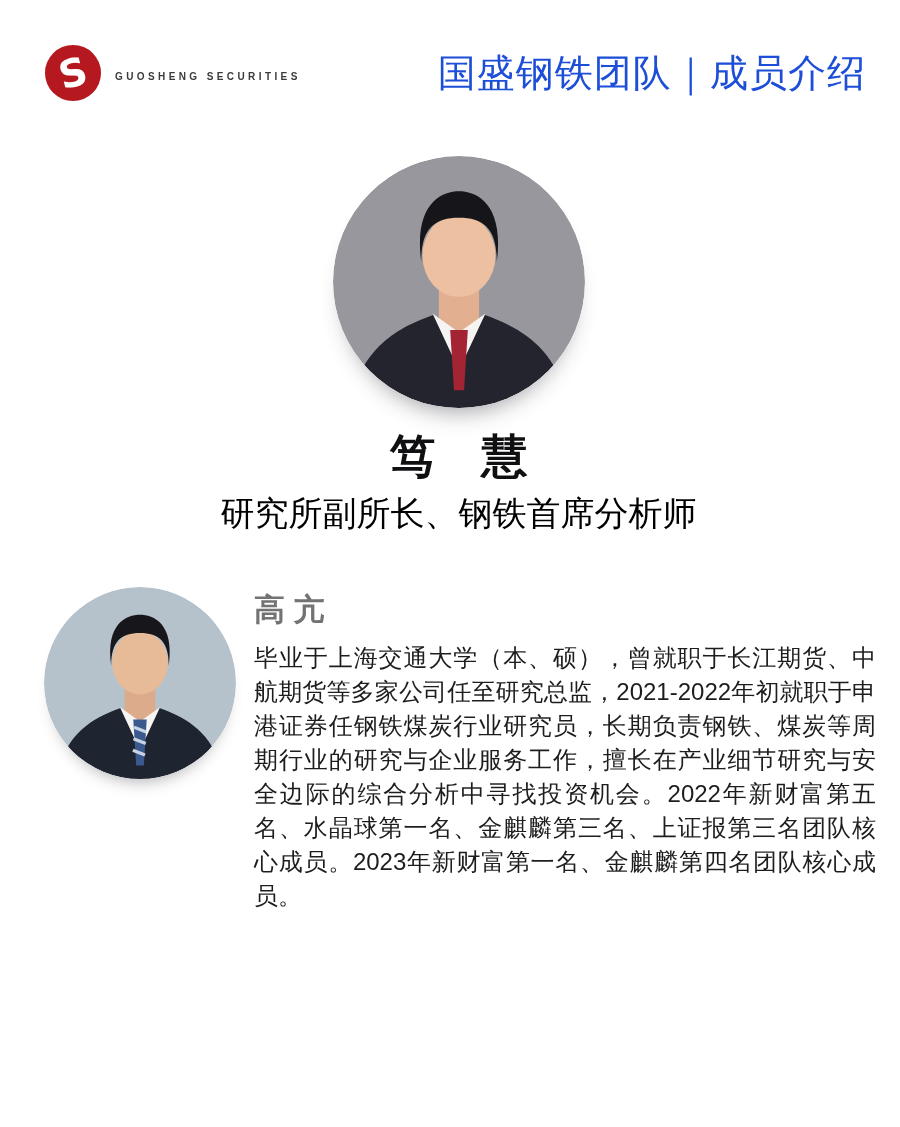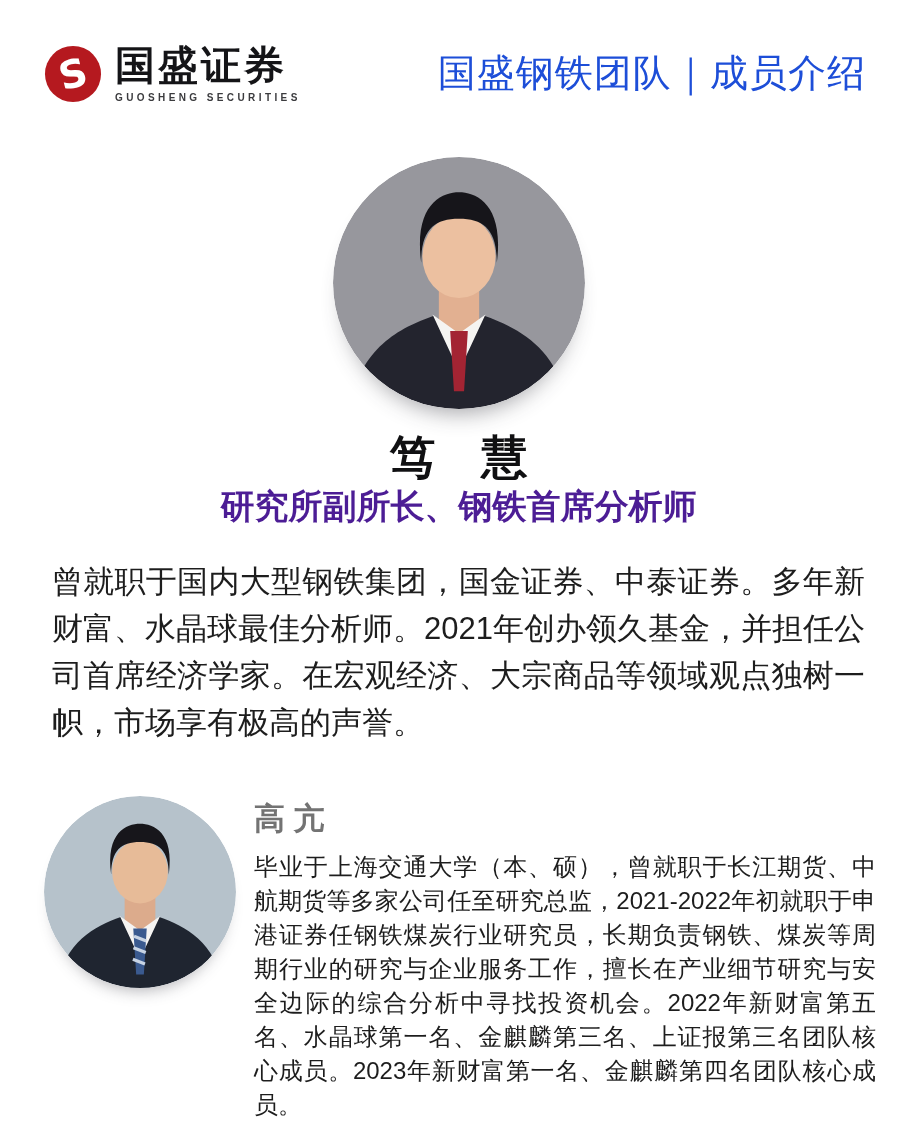--- a/index.html
+++ b/index.html
@@ -38,21 +38,21 @@
     width: 252px; height: 252px; border-radius: 50%;
     margin: 0 auto; overflow: hidden;
     box-shadow: 0 16px 22px -12px rgba(55,55,65,.45);
   }
   .portrait { display: block; width: 100%; height: 100%; }
   .name-lg {
     margin-top: 22px; font-size: 46px; font-weight: 700; color: #101012;
     line-height: 1.15;
   }
   .title-lg {
-    margin-top: 0; font-size: 34px; font-weight: 700; color: #4c1d95;
+    margin-top: 8px; font-size: 34px; font-weight: 400; color: #000000;
   }
   .bio-lg {
     margin: 28px 35px 0 35px;
     font-size: 31px; line-height: 47px; color: #1d1d1d;
     text-align: justify;
   }
 
   
   .member-secondary {
     display: flex; align-items: flex-start;
@@ -75,21 +75,20 @@
 
 <div class="page">
 
   <div class="header">
     <div class="logo">
       <svg class="logo-icon" viewBox="0 0 60 60">
         <circle cx="30" cy="30" r="29" style="fill: var(--brand, #b5191f);"></circle>
         <text x="30" y="44" text-anchor="middle" font-size="40" font-weight="bold" fill="#ffffff" font-family="DejaVu Sans, sans-serif" transform="rotate(-14 30 30)">S</text>
       </svg>
       <div class="logo-text">
-        <span class="brand-cn">国盛证券</span>
         <span class="brand-en">GUOSHENG SECURITIES</span>
       </div>
     </div>
     <div class="header-title">国盛钢铁团队｜成员介绍</div>
   </div>
 
   <div class="member-primary">
     <div class="photo-circle-lg">
       <svg class="portrait" viewBox="0 0 100 100">
         <defs>
@@ -103,21 +102,20 @@
           <path d="M6,102 C10,76 26,68 40,63 L50,72 L60,63 C74,68 90,76 94,102 Z" fill="#23242e"></path>
           <path d="M39.5,62.5 L50,85 L60.5,62.5 L50,70 Z" fill="#f5f4f2"></path>
           <path d="M46.5,69 L53.5,69 L52,93 L48,93 Z" fill="#a32433"></path>
           <ellipse cx="50" cy="39.5" rx="14.5" ry="16.5" fill="#ecc0a0"></ellipse>
           <path d="M35,42 C32,19 43,14 50,14 C57,14 68,19 65,42 C65,29 60,24.5 50,24.5 C40,24.5 35,29 35,42 Z" fill="#16151a"></path>
         </g>
       </svg>
     </div>
     <div class="name-lg">笃　慧</div>
     <div class="title-lg">研究所副所长、钢铁首席分析师</div>
-    <div class="bio-lg">曾就职于国内大型钢铁集团，国金证券、中泰证券。多年新财富、水晶球最佳分析师。2021年创办领久基金，并担任公司首席经济学家。在宏观经济、大宗商品等领域观点独树一帜，市场享有极高的声誉。</div>
   </div>
 
   <div class="member-secondary">
     <div class="photo-circle-sm">
       <svg class="portrait" viewBox="0 0 100 100">
         <defs>
             <clipPath id="clip2">
               <circle cx="50" cy="50" r="50"></circle>
             </clipPath>
           </defs>

